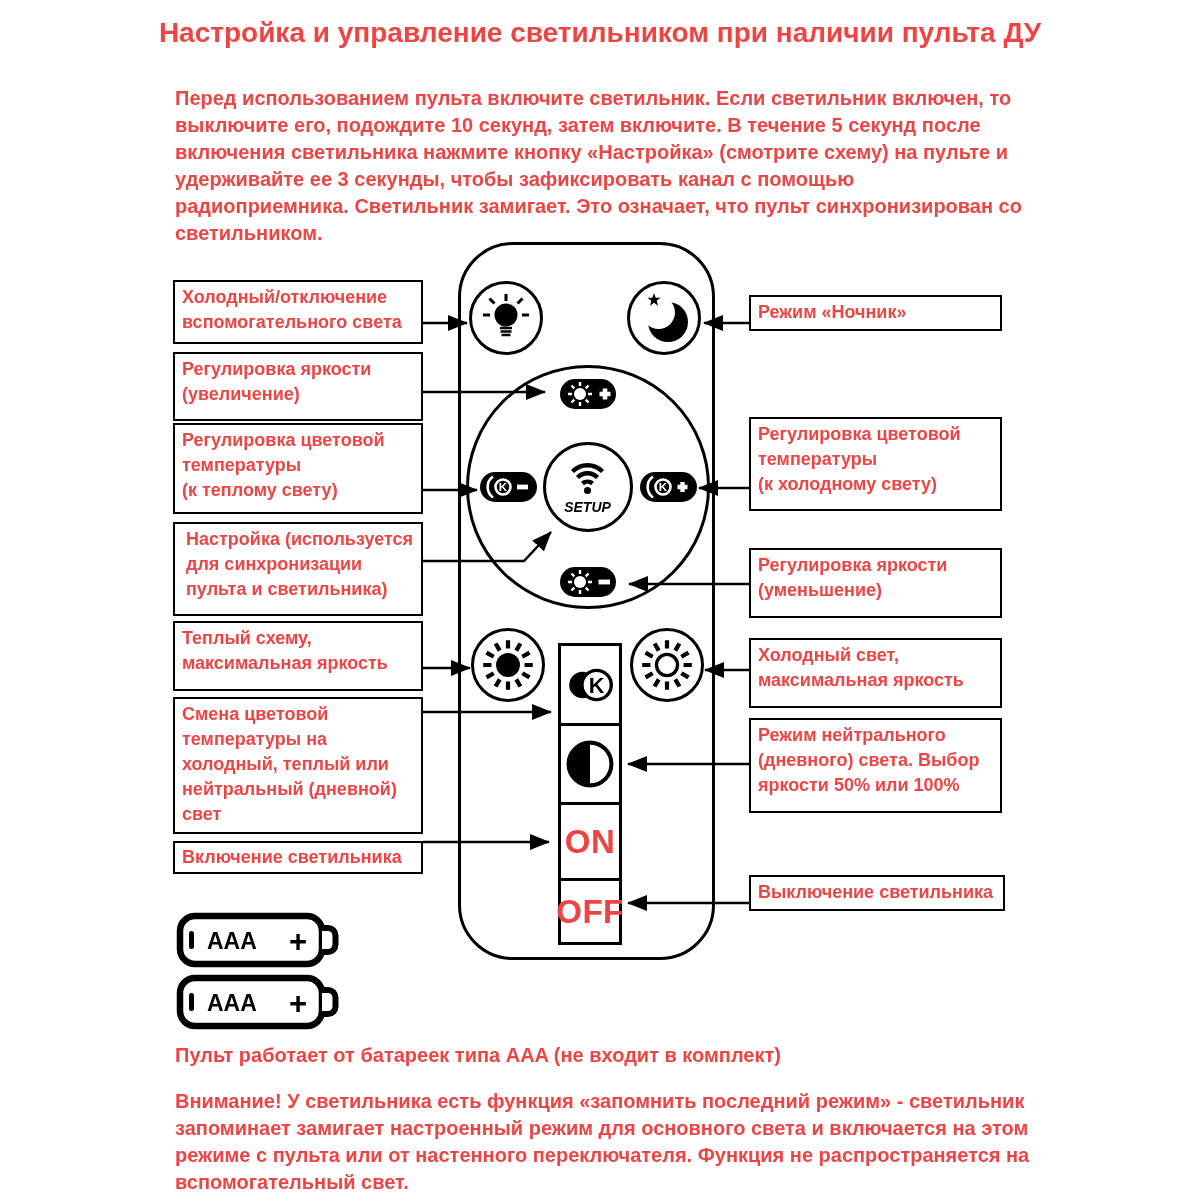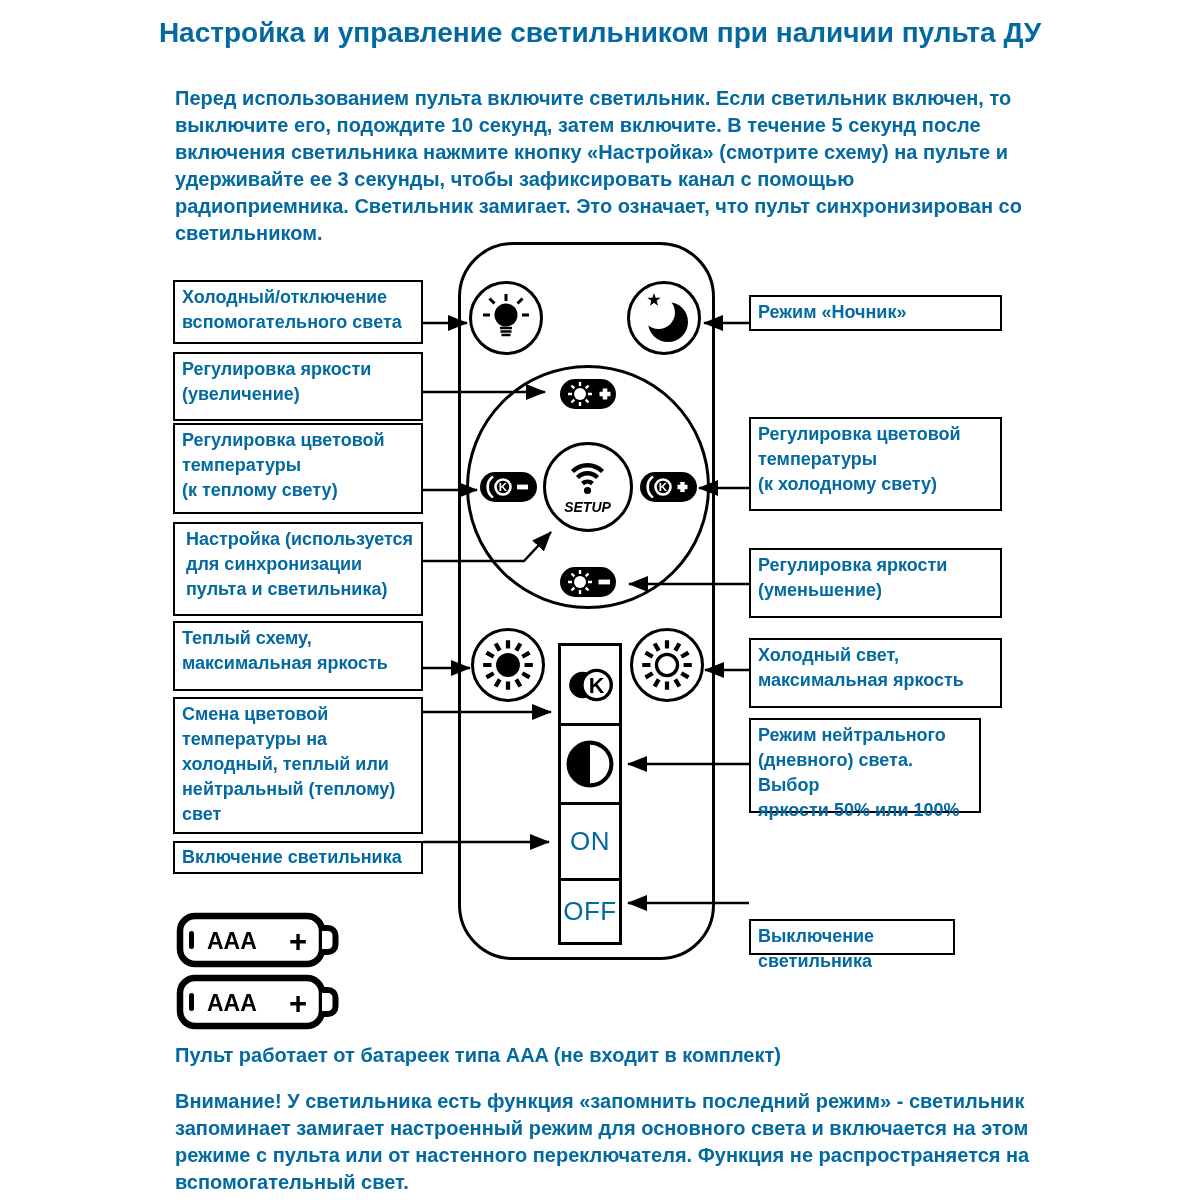--- a/index.html
+++ b/index.html
@@ -1,18 +1,18 @@
 <!DOCTYPE html>
 <html><head>
 <meta charset="utf-8">
 <style>
   html,body{margin:0;padding:0;background:#fff;}
   *{box-sizing:border-box;}
   .page{position:relative;width:1200px;height:1200px;background:#fff;overflow:hidden;
-        font-family:"Liberation Sans",sans-serif;color:#0369a1;}
+        font-family:"Liberation Sans",sans-serif;color:#ef4444;}
   .page-title{position:absolute;top:16px;left:0;width:1200px;text-align:center;
         font-size:28px;font-weight:bold;line-height:34px;}
   .intro{position:absolute;left:175px;top:85px;width:858px;font-size:20px;
         font-weight:bold;line-height:27px;}
   .battery-note{position:absolute;left:175px;top:1042px;width:860px;font-size:20px;
         font-weight:bold;line-height:26px;}
   .warning{position:absolute;left:175px;top:1088px;width:862px;font-size:20px;
         font-weight:bold;line-height:27px;}
   .label-box{position:absolute;border:2.5px solid #000;background:#fff;
         font-size:18px;font-weight:bold;line-height:25px;padding:3px 7px;
@@ -25,21 +25,21 @@
         border:3.5px solid #000;border-radius:50%;background:#fff;z-index:2;}
   .pill{position:absolute;width:56px;height:30px;background:#000;border-radius:15px;
         z-index:3;}
   .pill svg{display:block;}
   .setup-btn{position:absolute;left:543px;top:442px;width:90px;height:90px;
         border:3.5px solid #000;border-radius:50%;background:#fff;z-index:3;font-style:italic;}
   .col{position:absolute;left:558px;top:643px;width:64px;height:302px;
         border:3px solid #000;background:#fff;z-index:3;display:flex;flex-direction:column;}
   .col .cell{display:flex;align-items:center;justify-content:center;background:#fff;}
   .col .cell + .cell{border-top:3px solid #000;}
-  .cell-text{font-size:26px;font-weight:normal;letter-spacing:0.5px;}
+  .cell-text{font-size:33px;font-weight:bold;letter-spacing:0.5px;}
   .arrows{position:absolute;left:0;top:0;width:1200px;height:1200px;z-index:5;
         pointer-events:none;}
   .battery{position:absolute;z-index:2;}
   svg text{font-family:"Liberation Sans",sans-serif;font-weight:bold;}
 </style>
 </head>
 <body>
 
 <div class="page">
 
@@ -153,36 +153,36 @@
 температуры
 (к теплому свету)</div>
   <div class="label-box" style="left:173px;top:522px;width:250px;height:94px;padding-left:11px;">Настройка (используется
 для синхронизации
 пульта и светильника)</div>
   <div class="label-box" style="left:173px;top:621px;width:250px;height:70px;">Теплый схему,
 максимальная яркость</div>
   <div class="label-box" style="left:173px;top:697px;width:250px;height:137px;">Смена цветовой
 температуры на
 холодный, теплый или
-нейтральный (теплому)
+нейтральный (дневной)
 свет</div>
   <div class="label-box" style="left:749px;top:295px;width:253px;height:36px;">Режим «Ночник»</div>
 
   <div class="label-box" style="left:173px;top:841px;width:250px;height:33px;padding-top:2px;">Включение светильника</div>
   <div class="label-box" style="left:749px;top:417px;width:253px;height:94px;">Регулировка цветовой
 температуры
 (к холодному свету)</div>
   <div class="label-box" style="left:749px;top:548px;width:253px;height:70px;">Регулировка яркости
 (уменьшение)</div>
   <div class="label-box" style="left:749px;top:638px;width:253px;height:70px;">Холодный свет,
 максимальная яркость</div>
-  <div class="label-box" style="left:749px;top:718px;width:232px;height:95px;">Режим нейтрального
+  <div class="label-box" style="left:749px;top:718px;width:253px;height:95px;">Режим нейтрального
 (дневного) света. Выбор
 яркости 50% или 100%</div>
-  <div class="label-box" style="left:749px;top:875px;width:206px;height:36px;margin-top:44px;">Выключение светильника</div>
+  <div class="label-box" style="left:749px;top:875px;width:256px;height:36px;">Выключение светильника</div>
 
   <svg class="arrows" viewBox="0 0 1200 1200">
     <defs>
       <marker id="ah" markerUnits="userSpaceOnUse" markerWidth="20" markerHeight="16" refX="19" refY="8" orient="auto">
         <path d="M0,0 L20,8 L0,16 Z" fill="#000"></path>
       </marker>
     </defs>
     <g stroke="#000" stroke-width="2.5" fill="none">
       <line x1="423" y1="323" x2="467" y2="323" marker-end="url(#ah)"></line>
       <line x1="423" y1="392" x2="545" y2="392" marker-end="url(#ah)"></line>

